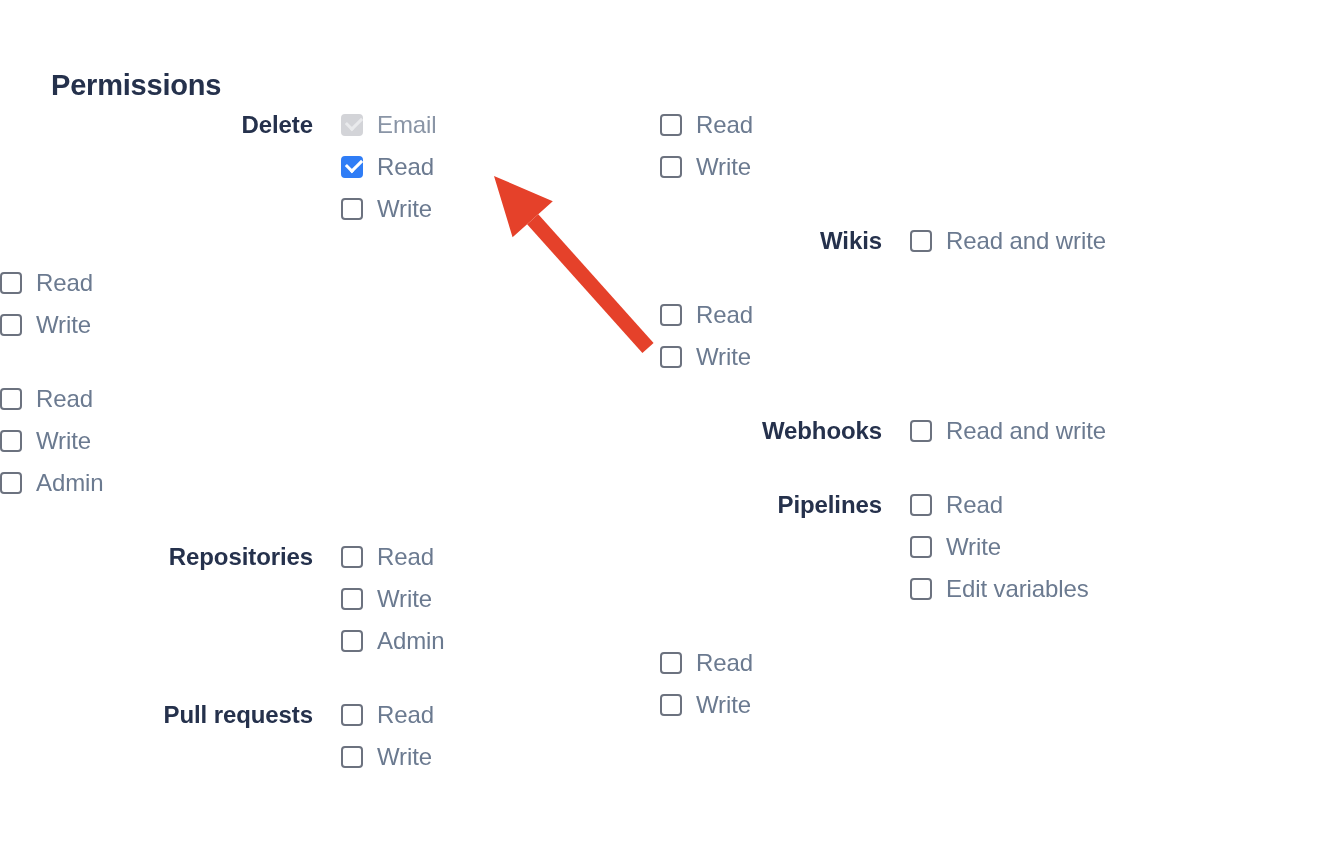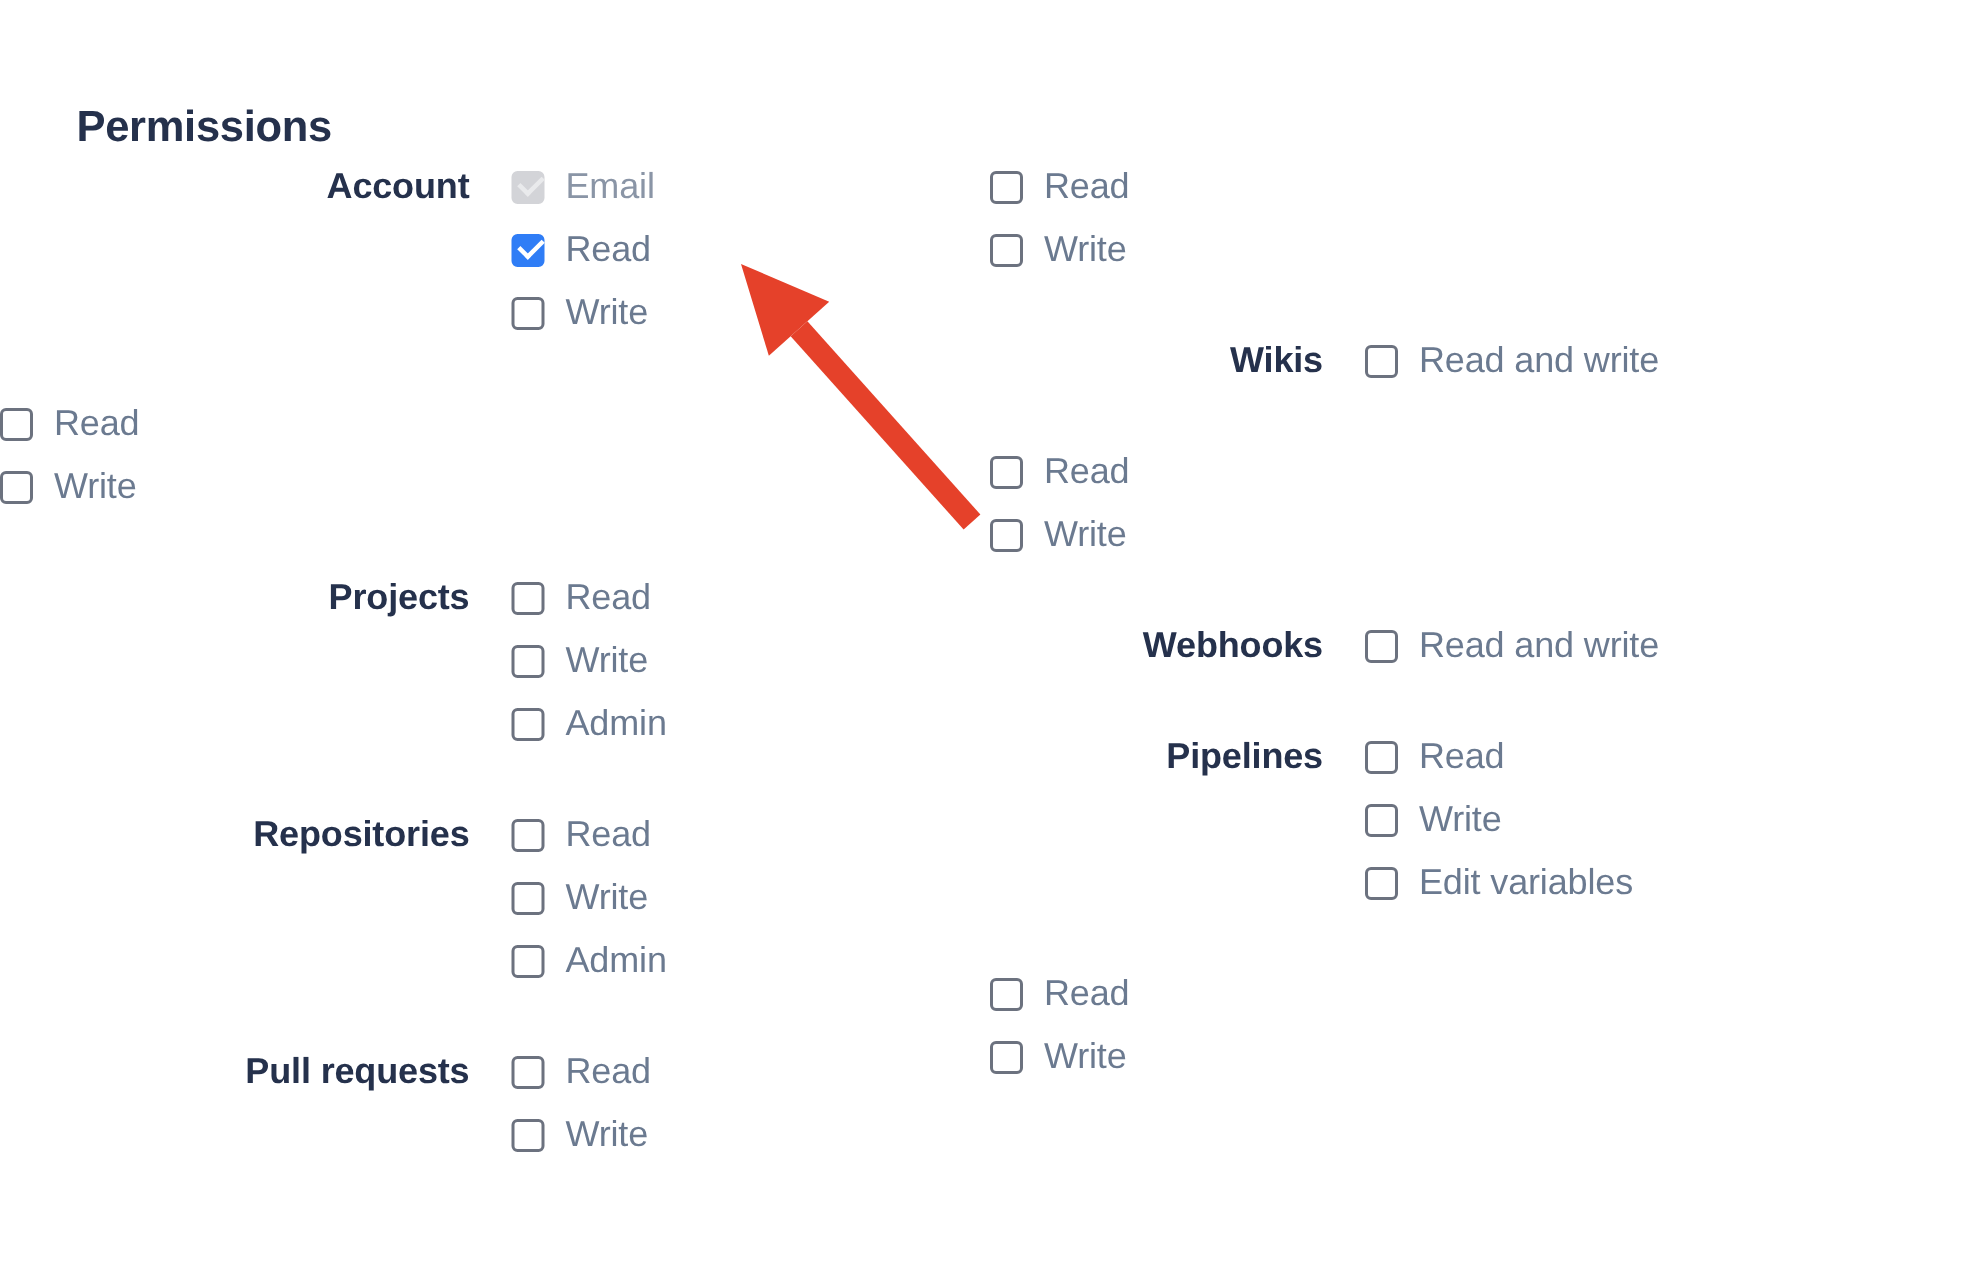--- a/index.html
+++ b/index.html
@@ -133,21 +133,21 @@
 </style>
 </head>
 <body style="background: rgb(255, 255, 255);">
 
 <div id="page-root">
 
   <h1 class="page-title">Permissions</h1>
 
   <div class="perm-column left">
       <div class="perm-group">
-        <div class="group-label">Account</div>
+        <div class="group-label">Delete</div>
         <div class="group-options">
           <label class="option-row">
             <span class="checkbox disabled-checked">
               <span class="tick"></span>
             </span>
             <span class="option-label muted">Email</span>
           </label>
           <label class="option-row">
             <span class="checkbox checked">
               <span class="tick"></span>
@@ -166,21 +166,20 @@
             <span class="checkbox"></span>
             <span class="option-label">Read</span>
           </label>
           <label class="option-row">
             <span class="checkbox"></span>
             <span class="option-label">Write</span>
           </label>
         </div>
       </div>
       <div class="perm-group">
-        <div class="group-label">Projects</div>
         <div class="group-options">
           <label class="option-row">
             <span class="checkbox"></span>
             <span class="option-label">Read</span>
           </label>
           <label class="option-row">
             <span class="checkbox"></span>
             <span class="option-label">Write</span>
           </label>
           <label class="option-row">

